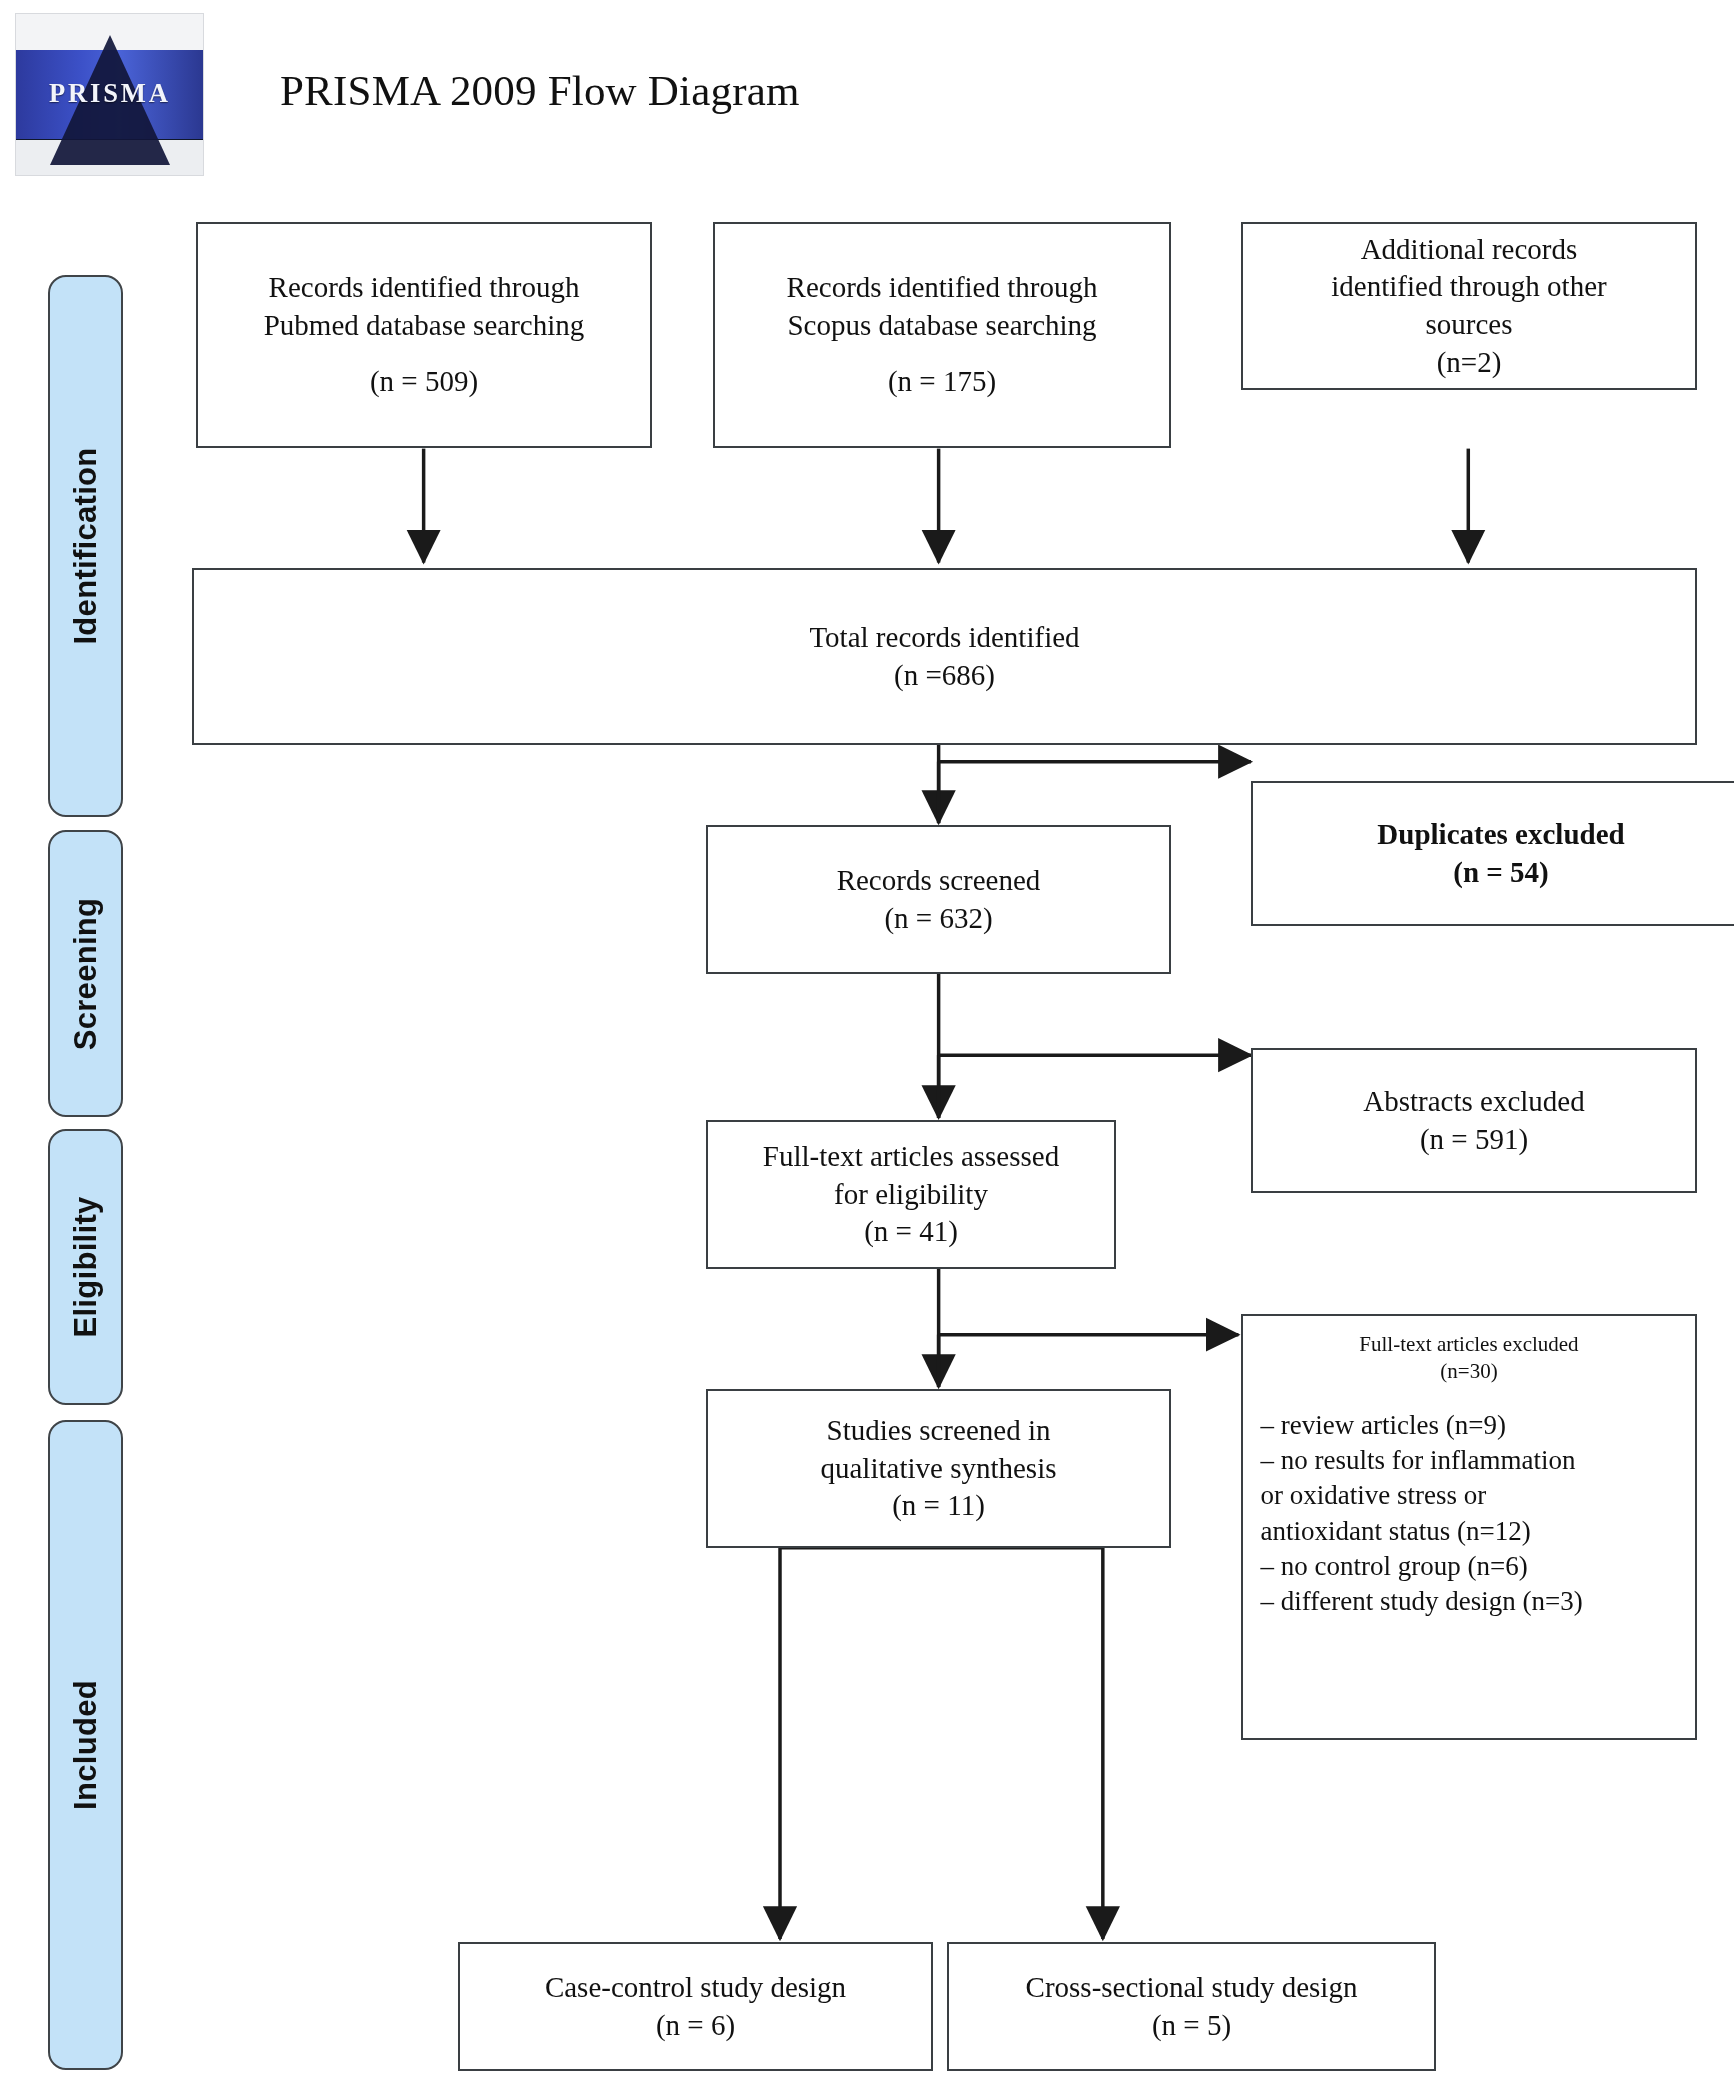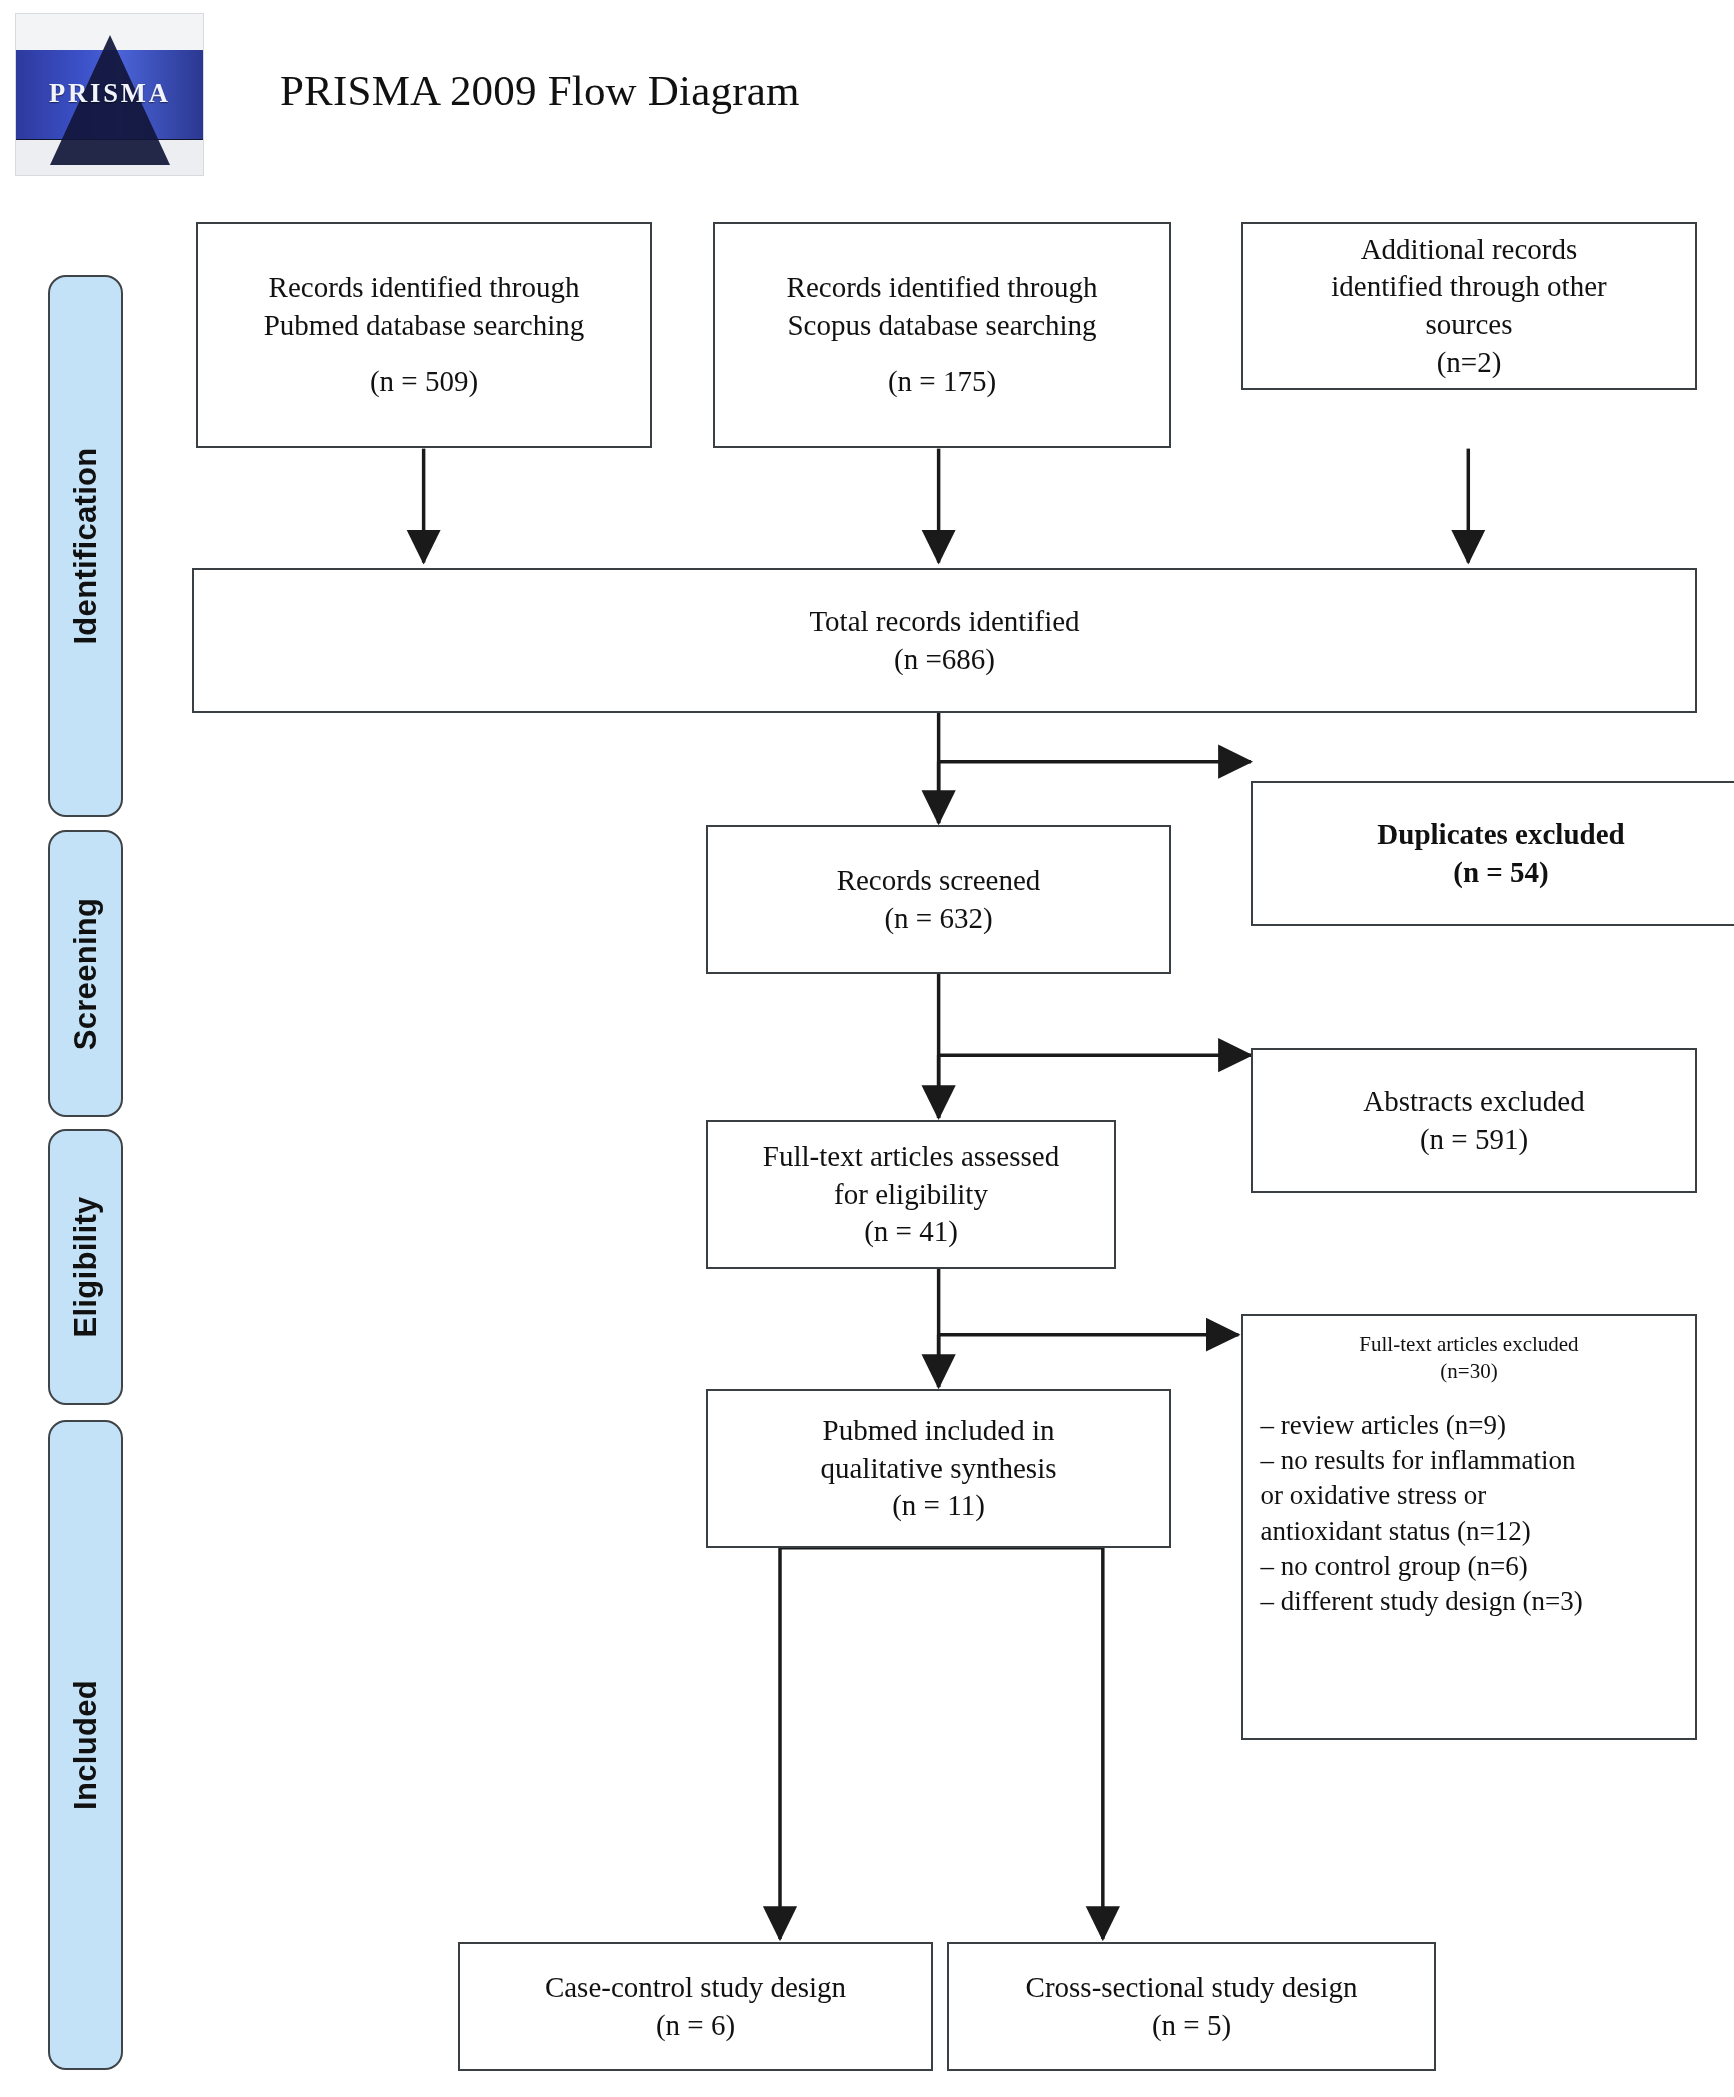--- a/index.html
+++ b/index.html
@@ -132,21 +132,21 @@
     <span class="ln">(n = 175)</span>
   </div>
 
   <div class="box" style="left:1241px;top:222px;width:456px;height:168px;">
     <span class="ln">Additional records</span>
     <span class="ln">identified through other</span>
     <span class="ln">sources</span>
     <span class="ln">(n=2)</span>
   </div>
 
-  <div class="box" style="left:192px;top:568px;width:1505px;height:145px;">
+  <div class="box" style="left:192px;top:568px;width:1505px;height:177px;">
     <span class="ln">Total records identified</span>
     <span class="ln">(n =686)</span>
   </div>
 
   <div class="box" style="left:706px;top:825px;width:465px;height:149px;">
     <span class="ln">Records screened</span>
     <span class="ln">(n = 632)</span>
   </div>
 
   <div class="box" style="left:1251px;top:781px;width:500px;height:145px;font-weight:bold;">
@@ -159,21 +159,21 @@
     <span class="ln">for eligibility</span>
     <span class="ln">(n = 41)</span>
   </div>
 
   <div class="box" style="left:1251px;top:1048px;width:446px;height:145px;">
     <span class="ln">Abstracts excluded</span>
     <span class="ln">(n = 591)</span>
   </div>
 
   <div class="box" style="left:706px;top:1389px;width:465px;height:159px;">
-    <span class="ln">Pubmed included in</span>
+    <span class="ln">Studies screened in</span>
     <span class="ln">qualitative synthesis</span>
     <span class="ln">(n = 11)</span>
   </div>
 
   <div class="box reasons" style="left:1241px;top:1314px;width:456px;height:426px;">
     <div class="hd">
       <span class="ln">Full-text articles excluded</span>
       <span class="ln">(n=30)</span>
     </div>
     <div class="list">

